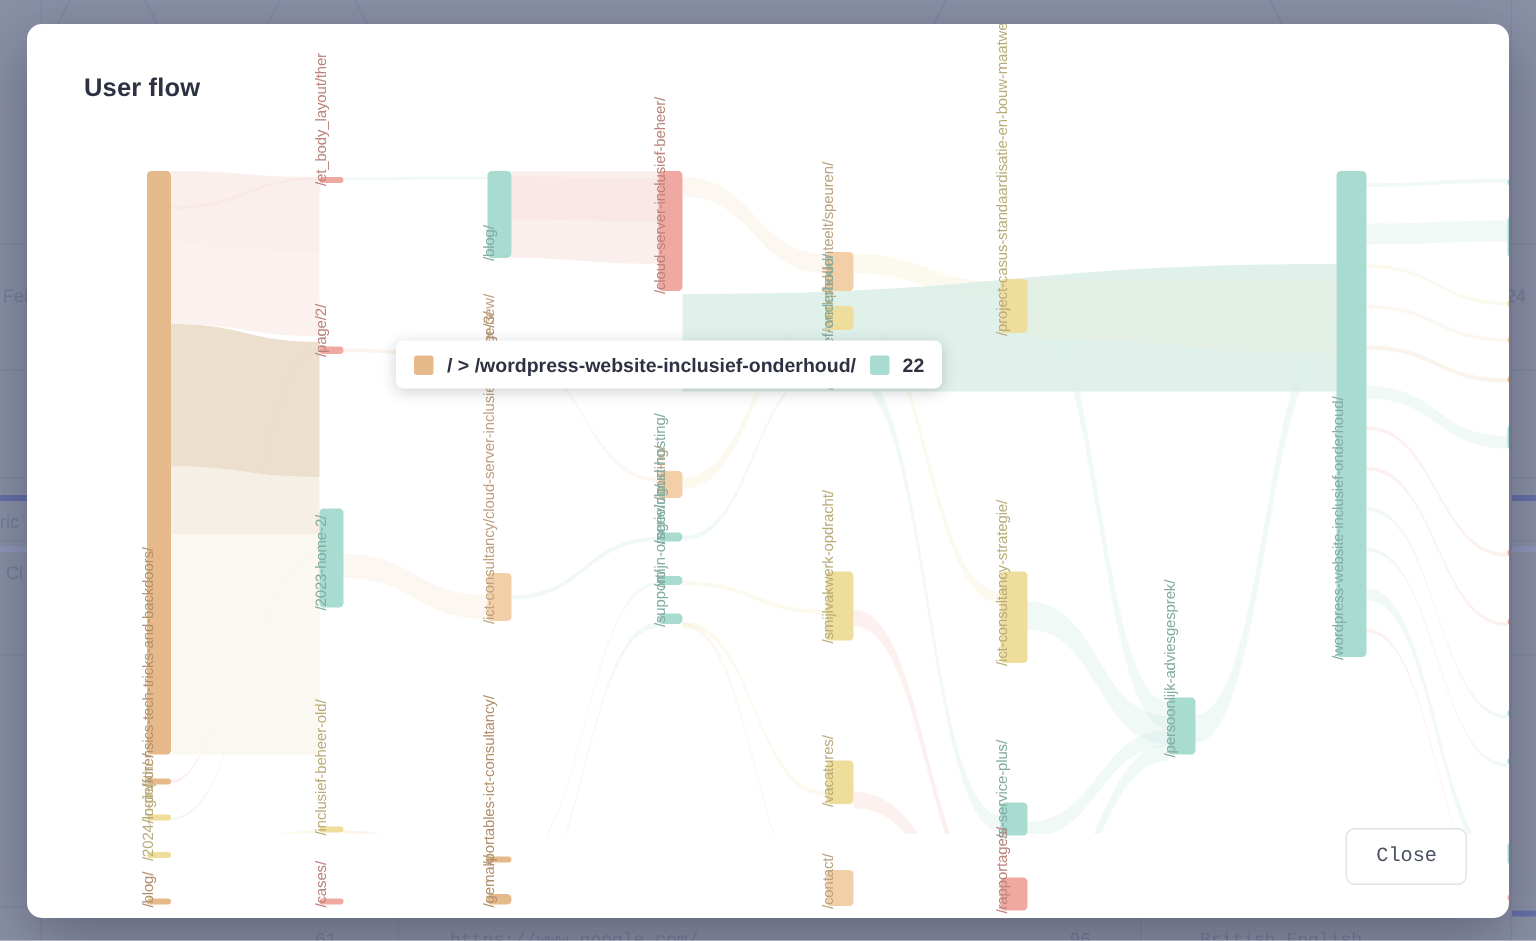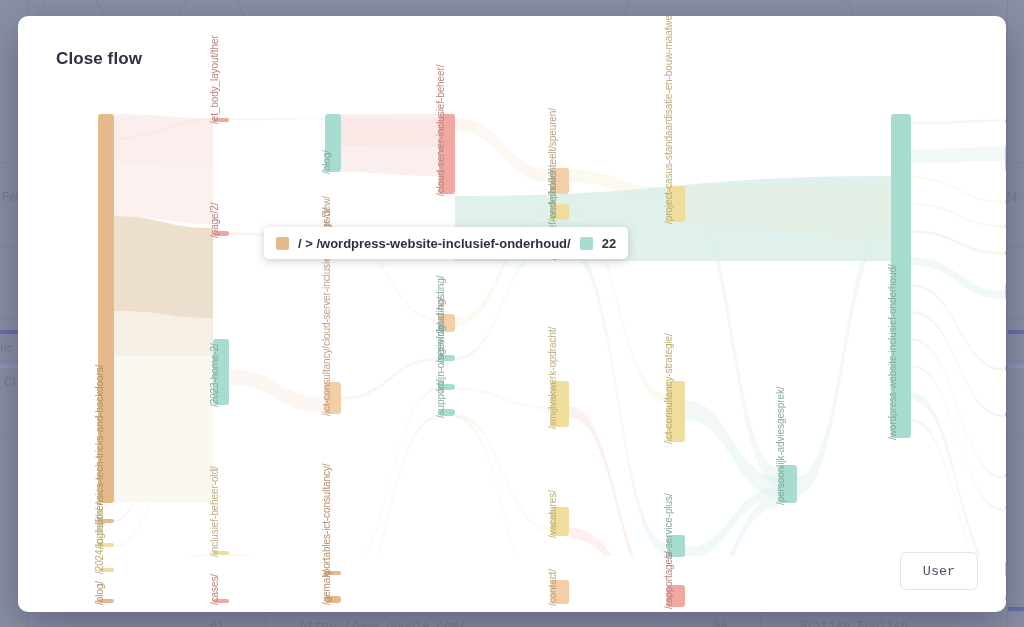--- a/index.html
+++ b/index.html
@@ -119,21 +119,21 @@
       <div class="bg-text mono" style="left: 210px; top: 620px;">61</div>
       <div class="bg-text mono" style="left: 300px; top: 620px;">https://www.google.com/</div>
       <div class="bg-text mono" style="left: 713px; top: 620px;">96</div>
       <div class="bg-text mono" style="left: 800px; top: 620px;">British English</div>
     </div>
   <div class="bg-scrim"></div>
 </div>
 
 <div id="modal">
 
-  <div id="modal-title">Close flow</div>
+  <div id="modal-title">User flow</div>
 
   <div id="sankey-canvas">
     <svg id="sankey-svg" width="968" height="500">
         <path d="M76,81.34 C125.5,81.34 125.5,62.24 175,62.24 L175,64.24000000000001 C125.5,64.24000000000001 125.5,83.34 76,83.34 Z" fill="#f0a9a0" opacity="0.16"></path>
         <path d="M76,464.04 C125.5,464.04 125.5,176.3 175,176.3 L175,178.3 C125.5,178.3 125.5,466.04 76,466.04 Z" fill="#f0a9a0" opacity="0.16"></path>
         <path d="M76,488.84 C125.5,488.84 125.5,313.36 175,313.36 L175,315.36 C125.5,315.36 125.5,490.84 76,490.84 Z" fill="#a8dcd0" opacity="0.16"></path>
         <path d="M76,514.64 C125.5,514.64 125.5,497.64 175,497.64 L175,499.64 C125.5,499.64 125.5,516.64 76,516.64 Z" fill="#efdd9c" opacity="0.16"></path>
         <path d="M76,546.44 C125.5,546.44 125.5,546.44 175,546.44 L175,548.44 C125.5,548.44 125.5,548.44 76,548.44 Z" fill="#f0a9a0" opacity="0.16"></path>
         <path d="M191,62.24 C239,62.24 239,61.48 287,61.48 L287,63.48 C239,63.48 239,64.24000000000001 191,64.24000000000001 Z" fill="#a8dcd0" opacity="0.16"></path>
         <path d="M191,176.3 C239,176.3 239,181.3 287,181.3 L287,183.8 C239,183.8 239,178.8 191,178.8 Z" fill="#e5b98a" opacity="0.16"></path>
@@ -264,16 +264,16 @@
   </div>
 
   <div id="tooltip">
     <span class="sw" id="tip-sw-a" style="background: rgb(229, 185, 138);"></span>
     <span class="tip-path">/ &gt; /wordpress-website-inclusief-onderhoud/</span>
     <span class="sw" id="tip-sw-b" style="background: rgb(168, 220, 208);"></span>
     <span class="tip-val">22</span>
   </div>
 
   <div id="modal-footer">
-    <button class="btn">User</button>
+    <button class="btn">Close</button>
   </div>
 
 </div>
 
 </body></html>

